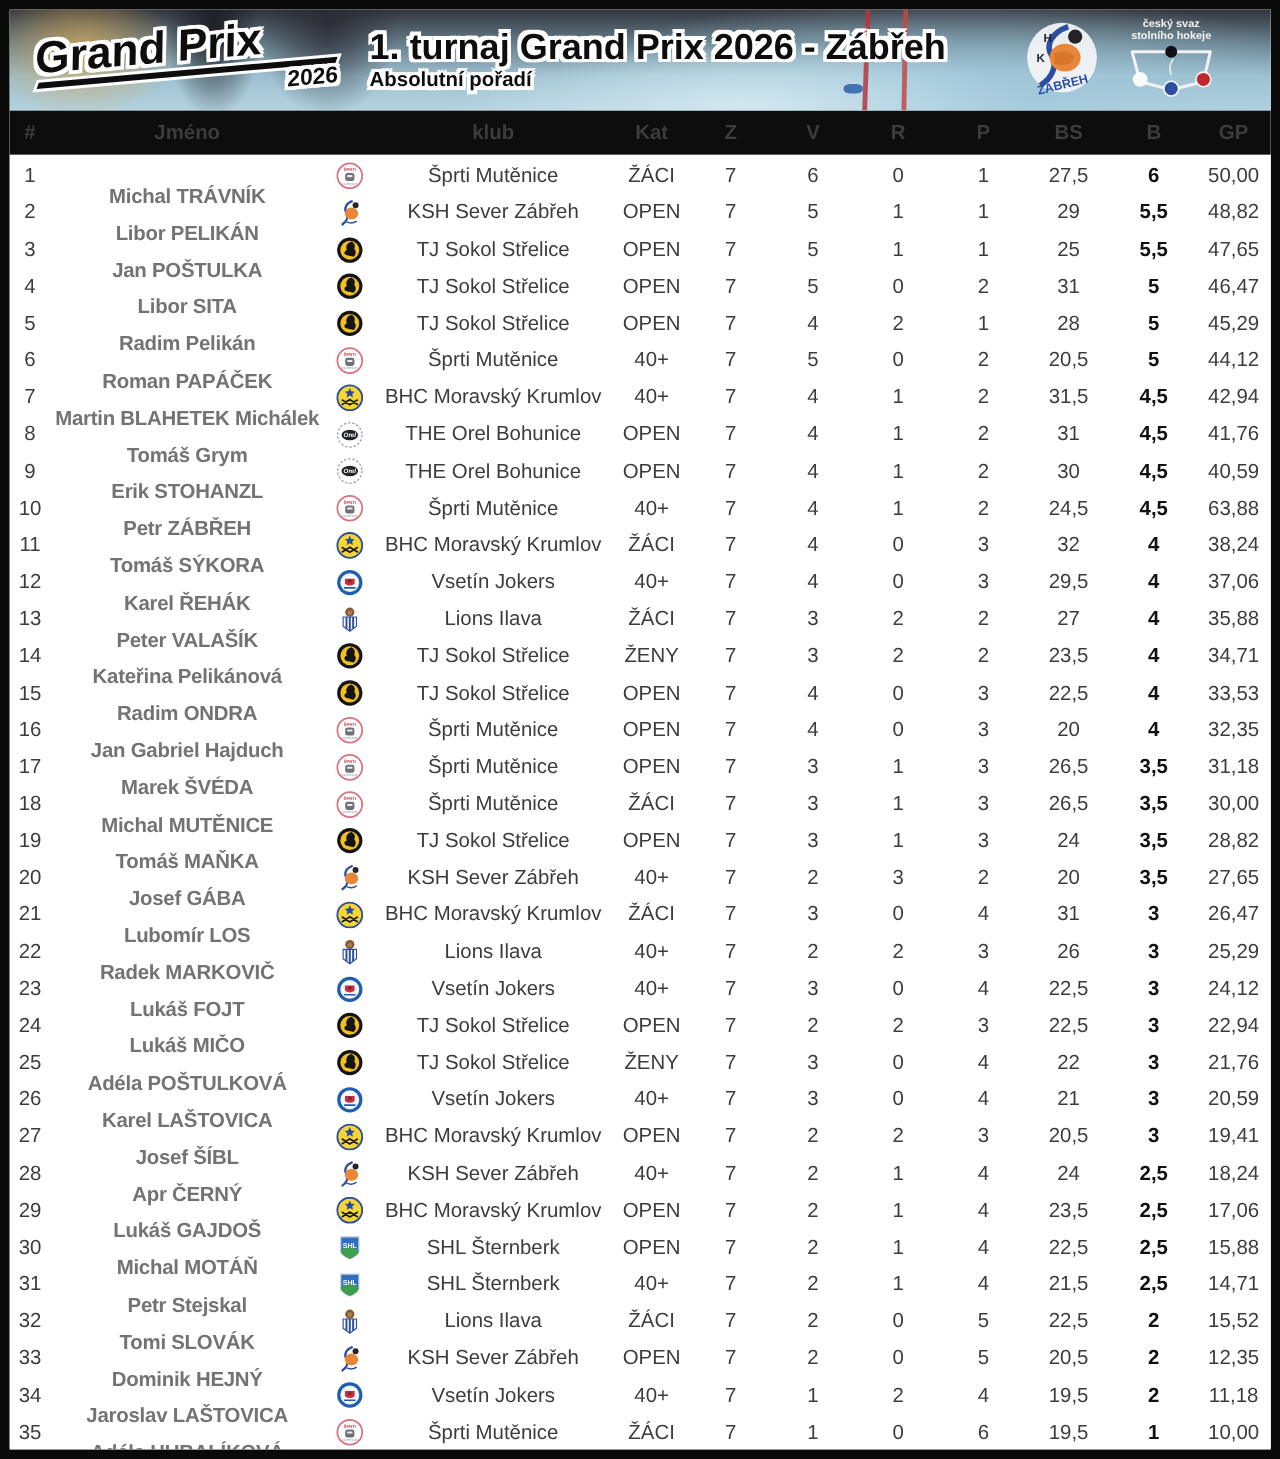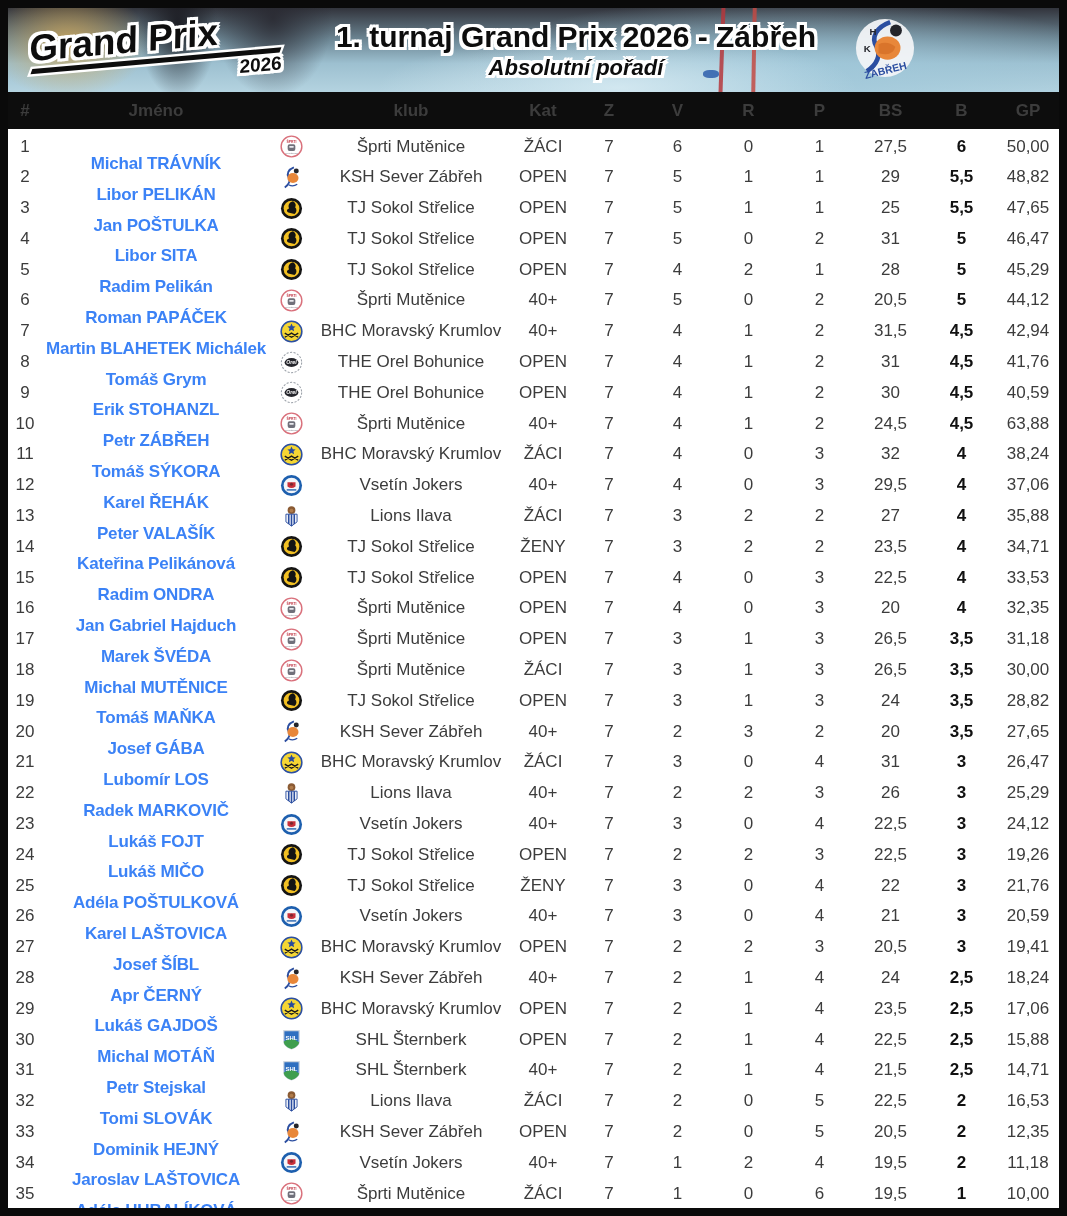--- a/index.html
+++ b/index.html
@@ -31,40 +31,40 @@
       -3px -3px 0 #fff, 3px -3px 0 #fff, -3px 3px 0 #fff, 3px 3px 0 #fff,
       -3px 0 0 #fff, 3px 0 0 #fff, 0 -3px 0 #fff, 0 3px 0 #fff,
       -2px -2px 0 #fff, 2px -2px 0 #fff, -2px 2px 0 #fff, 2px 2px 0 #fff;
   }
   .gp-logo{ width:300px; flex:0 0 300px; padding-left:22px; transform:rotate(-5deg) translateY(2px); }
   .gp-line1{ font-size:37px; letter-spacing:0px; transform:skewX(-6deg); line-height:1; }
   .gp-underline{ height:5px; background:#0d0d0d; width:250px; margin-top:2px;
                  box-shadow:0 0 0 2.5px #fff; transform:skewX(-25deg); }
   .gp-line2{ font-size:19px; text-align:right; width:250px; line-height:1.15; transform:skewX(-6deg); }
 
-  .title-box{ flex:1 1 auto; text-align:center; padding-right:10px; }
+  .title-box{ flex:1 1 auto; text-align:left; padding-right:10px; }
   .title-line1{ font-size:30px; line-height:1.15; letter-spacing:0; }
-  .title-line2{ font-size:22px; line-height:1.15;font-style:italic; }
+  .title-line2{ font-size:17px; line-height:1.15; }
 
   .banner-logos{ flex:0 0 205px; display:flex; align-items:center; gap:14px; padding-right:14px; }
 
   
   .grid{
     display:grid;
     grid-template-columns:34px 228px 42px 198px 66px 66px 71px 71px 71px 71px 71px 1fr;
     align-items:center;
   }
   .thead{ background:#0d0d0d; height:37px; color:#fff; font-weight:700; font-size:18px; }
   .thead .cell{ text-align:center; }
 
   
   .tbody{ background:#fff; }
   .row{ height:30.8px; }
   .cell{ text-align:center; font-size:17px; color:#3c3c3c; white-space:nowrap; overflow:hidden; }
-  .cell.name{ font-weight:700; color:#3b82f6; letter-spacing:-0.2px;margin-top:35px; }
+  .cell.name{ font-weight:700; color:#737373; letter-spacing:-0.2px;margin-top:35px; }
   .cell.boldnum{ font-weight:700; color:#111; }
   .logo-cell{ display:flex; justify-content:center; align-items:center; }
   .logo-cell svg{ width:23px; height:23px; display:block; }
 </style>
 </head>
 <body>
 
 <div class="frame">
   <div class="sheet">
 
@@ -86,20 +86,32 @@
           <span>
             <svg width="62" height="62" viewBox="0 0 48 48">
               <circle cx="24" cy="24" r="22.5" fill="#f4f5f7" opacity="0.93"></circle>
               <path d="M28 4 C17 8 13 16 17.5 23 C21 29 18 37 10 42" stroke="#2b4ea0" stroke-width="3.6" fill="none"></path>
               <ellipse cx="26" cy="24" rx="10" ry="9" fill="#e8873a"></ellipse>
               <path d="M19 21 q7 -3 13 2 q-2 8 -13 5z" fill="#d9742b"></path>
               <circle cx="32.5" cy="10.5" r="4.6" fill="#23242a"></circle>
               <text x="12" y="14" font-size="7.5" font-weight="bold" fill="#23242a">H</text>
               <text x="7.5" y="27" font-size="7.5" font-weight="bold" fill="#23242a">K</text>
               <text x="25" y="44" font-size="8" font-weight="bold" fill="#2b4ea0" text-anchor="middle" transform="rotate(-14 25 44)">ZÁBŘEH</text>
+            </svg>
+          </span>
+          <span>
+            <svg width="92" height="72" viewBox="0 0 96 74">
+              <text x="48" y="10" font-size="9.5" font-weight="bold" fill="#f2f2f2" text-anchor="middle">český svaz</text>
+              <text x="48" y="21" font-size="9.5" font-weight="bold" fill="#f2f2f2" text-anchor="middle">stolního hokeje</text>
+              <path d="M14 32 L82 32 L76 58 L48 65 L21 58 Z" stroke="#f2f2f2" stroke-width="2.6" fill="none" stroke-linejoin="round"></path>
+              <path d="M48 52 q-3 -8 2 -14" stroke="#e8e8e8" stroke-width="1.6" fill="none"></path>
+              <circle cx="48" cy="32" r="5.2" fill="#101114"></circle>
+              <circle cx="21" cy="56" r="6.4" fill="#fafafa"></circle>
+              <circle cx="48" cy="64" r="6.4" fill="#2b4ea0" stroke="#fafafa" stroke-width="1.4"></circle>
+              <circle cx="76" cy="56" r="6.4" fill="#c1272d" stroke="#fafafa" stroke-width="1.4"></circle>
             </svg>
           </span>
         </div>
       </div>
     </div>
 
     <div class="thead grid">
       <div class="cell">#</div>
       <div class="cell">Jméno</div>
       <div class="cell"></div>
@@ -654,21 +666,21 @@
             </span>
           </div>
           <div class="cell">TJ Sokol Střelice</div>
           <div class="cell">OPEN</div>
           <div class="cell">7</div>
           <div class="cell">2</div>
           <div class="cell">2</div>
           <div class="cell">3</div>
           <div class="cell">22,5</div>
           <div class="cell boldnum">3</div>
-          <div class="cell">19,26</div>
+          <div class="cell">22,94</div>
         </div>
         <div class="row grid">
           <div class="cell">25</div>
           <div class="cell name">Adéla POŠTULKOVÁ</div>
           <div class="cell logo-cell">
             <span>
               <svg viewBox="0 0 24 24">
                 <circle cx="12" cy="12" r="11" fill="#141414"></circle>
                 <circle cx="12" cy="12" r="8.2" fill="#f2c023"></circle>
                 <path d="M13.5 4.5 c-4 1 -5.5 4.5 -4 7.5 c-2.5 0.5 -3 3 -0.8 4.2 l6.5 1.6 c2.4-1.8 2.6-5 0.6-7 c1.4-2.2 0.4-5-2.3-6.3z" fill="#141414"></path>
@@ -834,21 +846,21 @@
             </span>
           </div>
           <div class="cell">Lions Ilava</div>
           <div class="cell">ŽÁCI</div>
           <div class="cell">7</div>
           <div class="cell">2</div>
           <div class="cell">0</div>
           <div class="cell">5</div>
           <div class="cell">22,5</div>
           <div class="cell boldnum">2</div>
-          <div class="cell">16,53</div>
+          <div class="cell">15,52</div>
         </div>
         <div class="row grid">
           <div class="cell">33</div>
           <div class="cell name">Dominik HEJNÝ</div>
           <div class="cell logo-cell">
             <span>
               <svg viewBox="0 0 24 24">
                 <path d="M14.5 1.5 C8.5 3.8 6.8 8 9 11.8 C11 15.2 9.4 19.4 5 22.4" stroke="#2b4ea0" stroke-width="2" fill="none"></path>
                 <ellipse cx="13.5" cy="12.5" rx="5.8" ry="5.2" fill="#e8873a"></ellipse>
                 <circle cx="17" cy="5.3" r="2.6" fill="#23242a"></circle>

